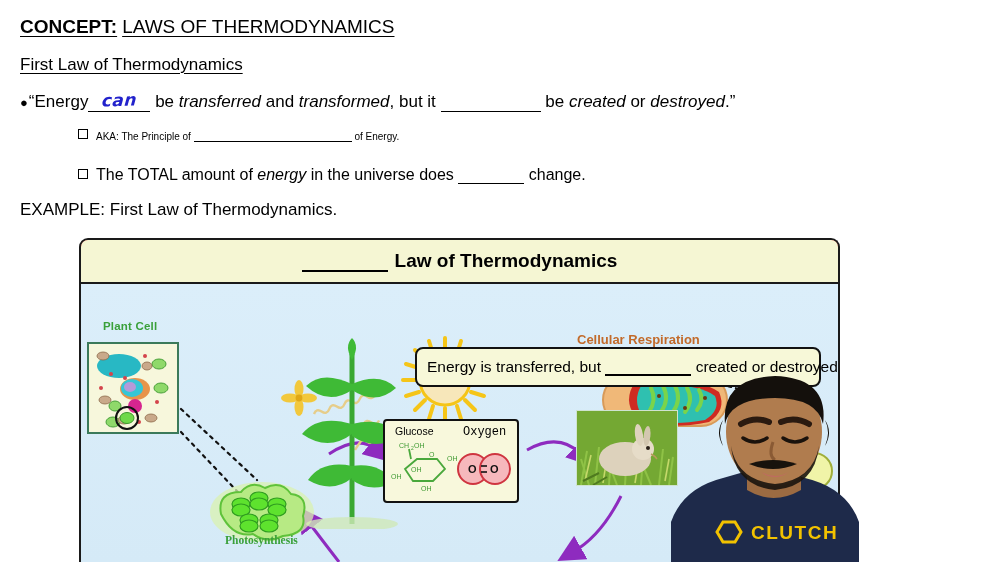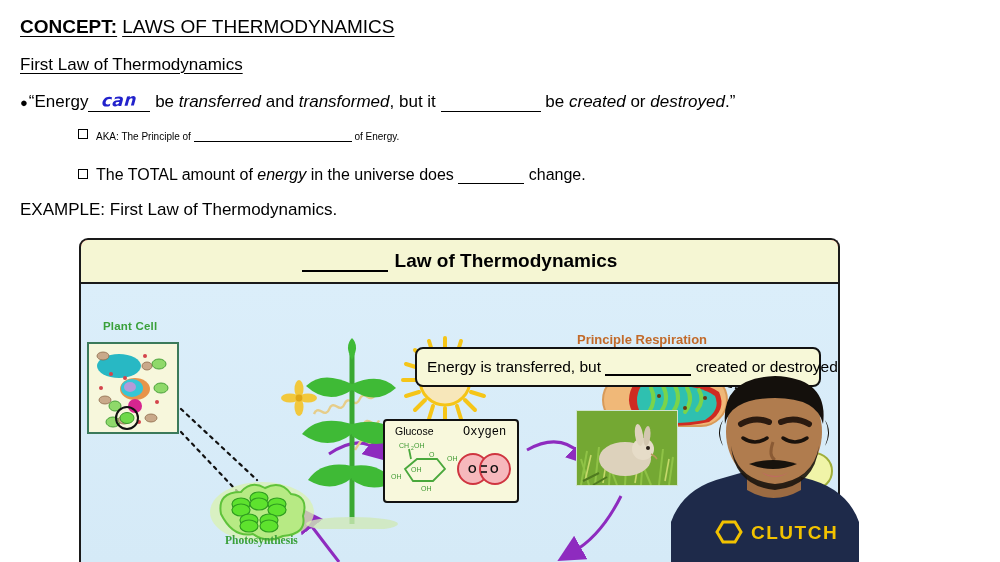--- a/index.html
+++ b/index.html
@@ -393,21 +393,21 @@
           <circle cx="88" cy="30" r="15" fill="#f6b8bc" stroke="#cf3540" stroke-width="2"></circle>
           <circle cx="110" cy="30" r="15" fill="#f6b8bc" stroke="#cf3540" stroke-width="2"></circle>
           <line x1="96" y1="27" x2="102" y2="27" stroke="#111" stroke-width="1.6"></line>
           <line x1="96" y1="33" x2="102" y2="33" stroke="#111" stroke-width="1.6"></line>
           <text x="83" y="34" font-size="11" font-weight="bold" fill="#111" font-family="Liberation Sans, sans-serif">O</text>
           <text x="105" y="34" font-size="11" font-weight="bold" fill="#111" font-family="Liberation Sans, sans-serif">O</text>
         </g>
       </svg>
     </div>
 
-    <div class="resp-label">Principle Respiration</div>
+    <div class="resp-label">Cellular Respiration</div>
     <div class="mito-wrap">
       <svg width="130" height="78" viewBox="0 0 130 78">
         <rect x="2" y="14" width="124" height="52" rx="26" fill="#f0b878" stroke="#d89a58" stroke-width="2"></rect>
         <path d="M34,22 q60,-6 84,10 q8,18 -10,30 q-50,10 -74,-6 q-12,-16 0,-34z" fill="#cf2b22"></path>
         <path d="M40,26 q56,-4 74,10 q6,14 -10,24 q-46,8 -64,-6 q-8,-14 0,-28z" fill="#2fc0b0"></path>
         <g stroke="#7ad44a" stroke-width="4" fill="none" stroke-linecap="round">
           <path d="M50,28 q6,12 -2,24"></path>
             <path d="M62,26 q7,13 -2,26"></path>
           <path d="M74,26 q7,13 -2,26"></path>
             <path d="M86,28 q7,12 -2,24"></path>

